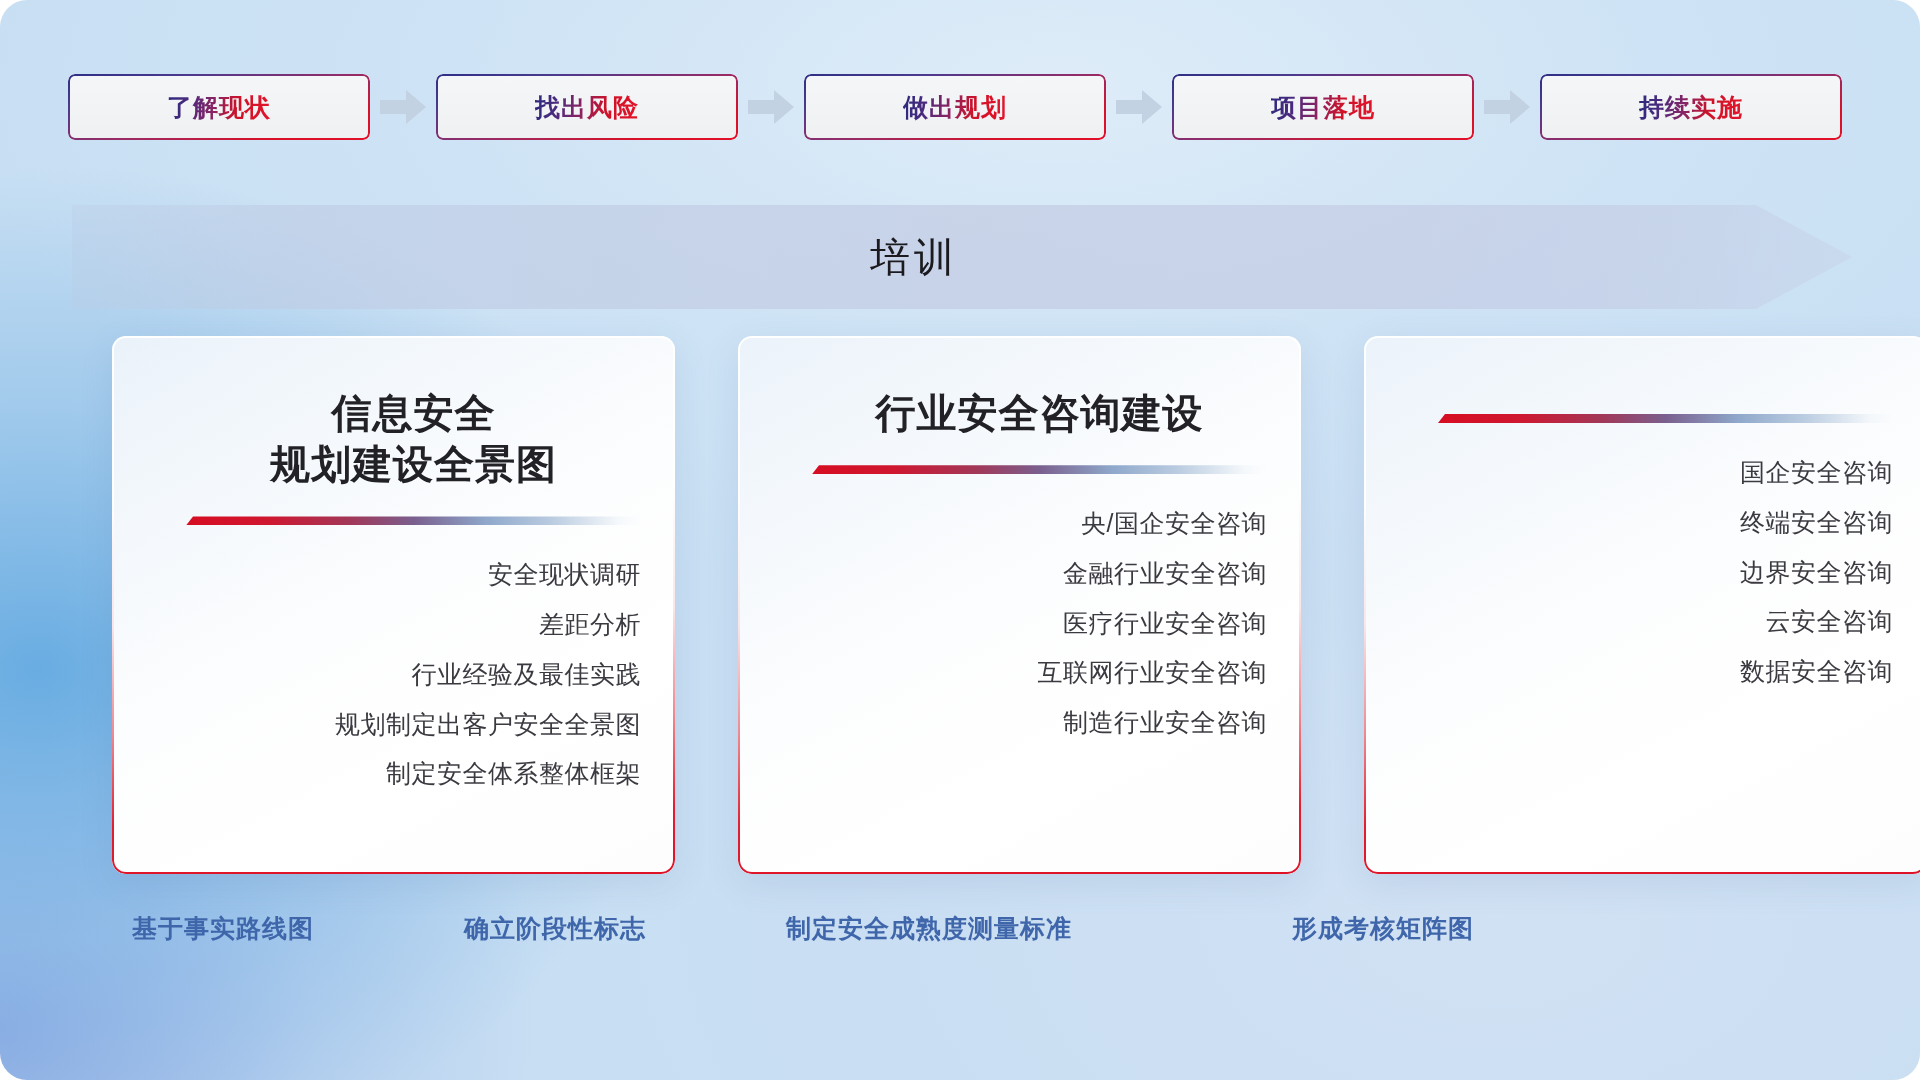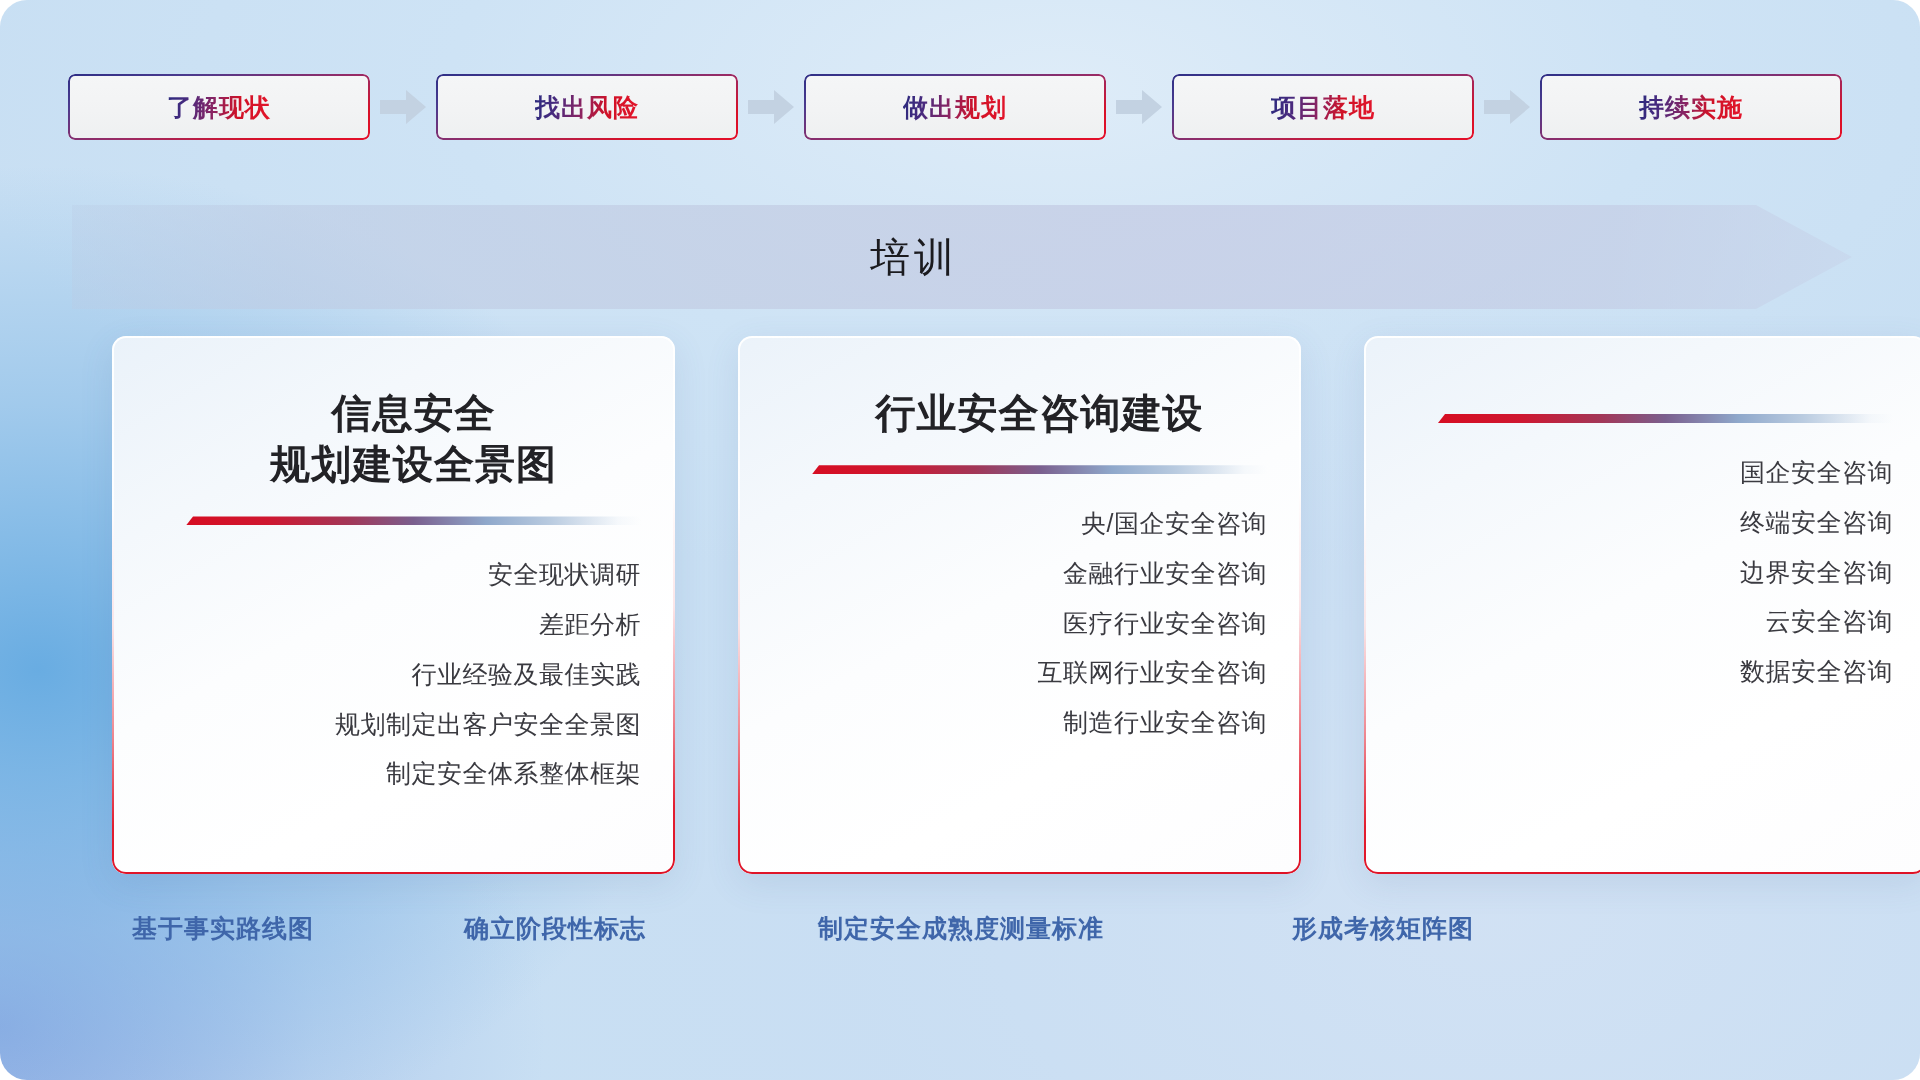--- a/index.html
+++ b/index.html
@@ -342,17 +342,17 @@
           <li>数据安全咨询</li>
         </ul>
       </div>
     </div>
 
   </div>
 
   <div class="footers">
     <div class="footer-label" id="f0" style="left: 132px;">基于事实路线图</div>
     <div class="footer-label" id="f1" style="left: 464px;">确立阶段性标志</div>
-    <div class="footer-label" id="f2" style="left: 786px; margin-left: 32px;">制定安全成熟度测量标准</div>
+    <div class="footer-label" id="f2" style="left: 786px;">制定安全成熟度测量标准</div>
     <div class="footer-label" id="f3" style="left: 1292px;">形成考核矩阵图</div>
   </div>
 
 </div>
 
 </body></html>

